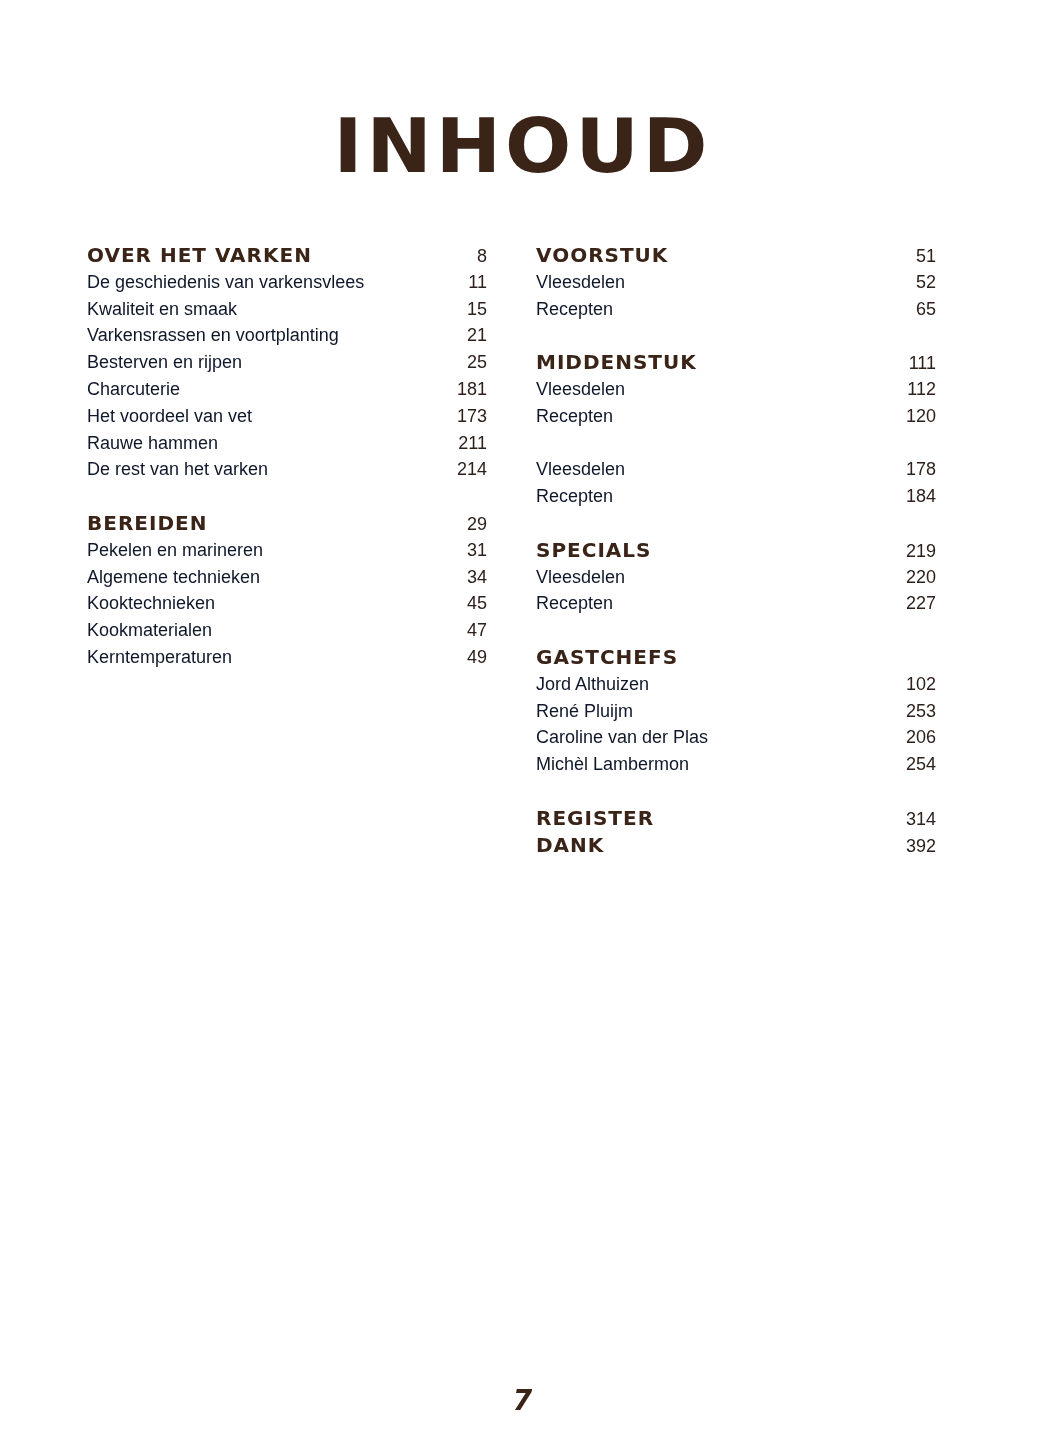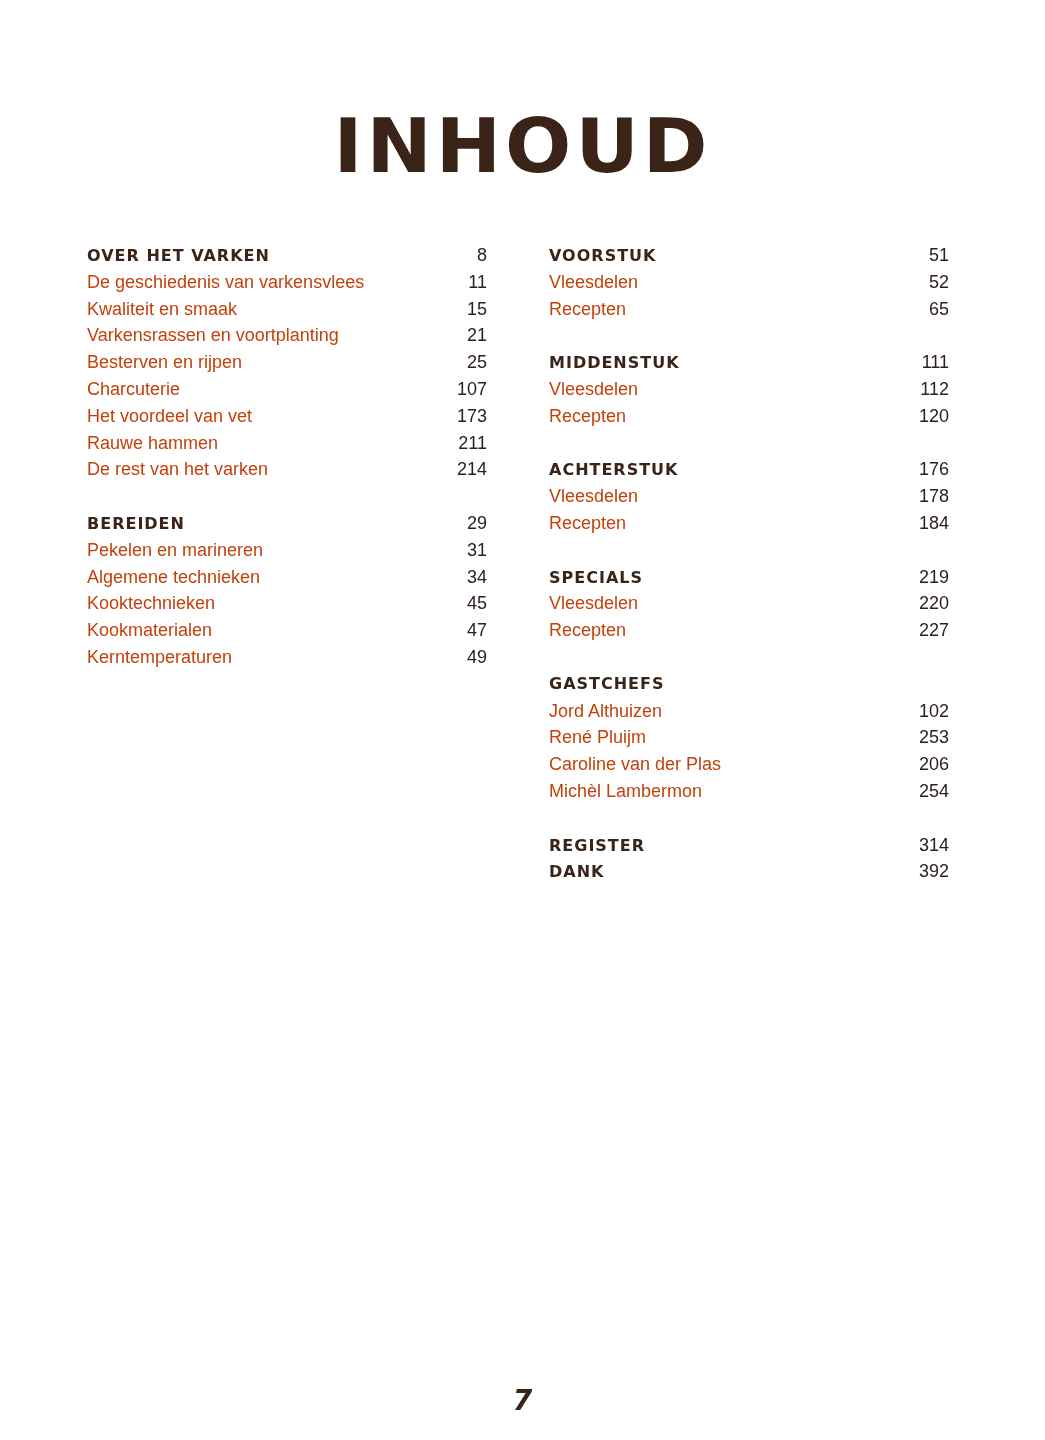--- a/index.html
+++ b/index.html
@@ -3,27 +3,27 @@
 <meta charset="utf-8">
 <style>
   html, body { margin: 0; padding: 0; background: #ffffff; }
   body { width: 1045px; height: 1440px; position: relative; overflow: hidden;
          font-family: "Liberation Sans", sans-serif; color: #2e211c; }
   .title { position: absolute; top: 104px; left: 0; width: 1045px; text-align: center;
            font-family: "DejaVu Sans", sans-serif; font-weight: bold; font-size: 78px;
            letter-spacing: 4px; color: #3a2418; line-height: 84px; transform: scaleY(0.95); }
   .col { position: absolute; top: 242px; }
   .col.left { left: 87px; width: 400px; }
-  .col.right { left: 549px; width: 400px; }
+  .col.right { left: 536px; width: 400px; }
   .section { margin-bottom: 26.8px; }
   .row { display: flex; justify-content: space-between; align-items: baseline;
          height: 26.8px; line-height: 26.8px; }
-  .head { font-family: "DejaVu Sans", sans-serif; font-weight: bold; font-size: 16px;
+  .head { font-family: "DejaVu Sans", sans-serif; font-weight: bold; font-size: 20px;
           letter-spacing: 1px; color: #3a2418; }
-  .item { font-size: 18px; color: #c2410c; }
+  .item { font-size: 18px; color: #0f172a; }
   .num { font-size: 18px; color: #2e211c; text-align: right; }
   .pagenum { position: absolute; top: 1384px; left: 0; width: 1045px; text-align: center;
              font-family: "DejaVu Sans", sans-serif; font-weight: bold; font-style: italic;
              font-size: 28px; color: #3a2418; }
 </style>
 </head>
 <body>
 
 <div class="title">INHOUD</div>
 
@@ -45,21 +45,21 @@
     <div class="row">
         <span class="item">Varkensrassen en voortplanting</span>
         <span class="num">21</span>
       </div>
     <div class="row">
         <span class="item">Besterven en rijpen</span>
         <span class="num">25</span>
       </div>
     <div class="row">
         <span class="item">Charcuterie</span>
-        <span class="num">107</span>
+        <span class="num">181</span>
       </div>
     <div class="row">
         <span class="item">Het voordeel van vet</span>
         <span class="num">173</span>
       </div>
     <div class="row">
         <span class="item">Rauwe hammen</span>
         <span class="num">211</span>
       </div>
     <div class="row">
@@ -123,24 +123,20 @@
         <span class="num">112</span>
       </div>
     <div class="row">
         <span class="item">Recepten</span>
         <span class="num">120</span>
       </div>
   </div>
 
   <div class="section">
     <div class="row">
-        <span class="head">ACHTERSTUK</span>
-        <span class="num">176</span>
-      </div>
-    <div class="row">
         <span class="item">Vleesdelen</span>
         <span class="num">178</span>
       </div>
     <div class="row">
         <span class="item">Recepten</span>
         <span class="num">184</span>
       </div>
   </div>
 
   <div class="section">

